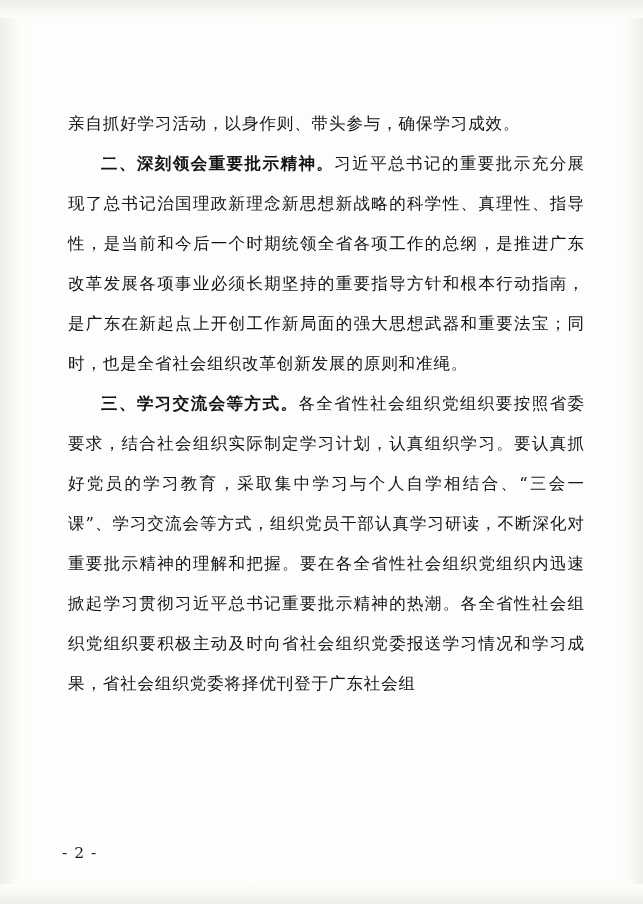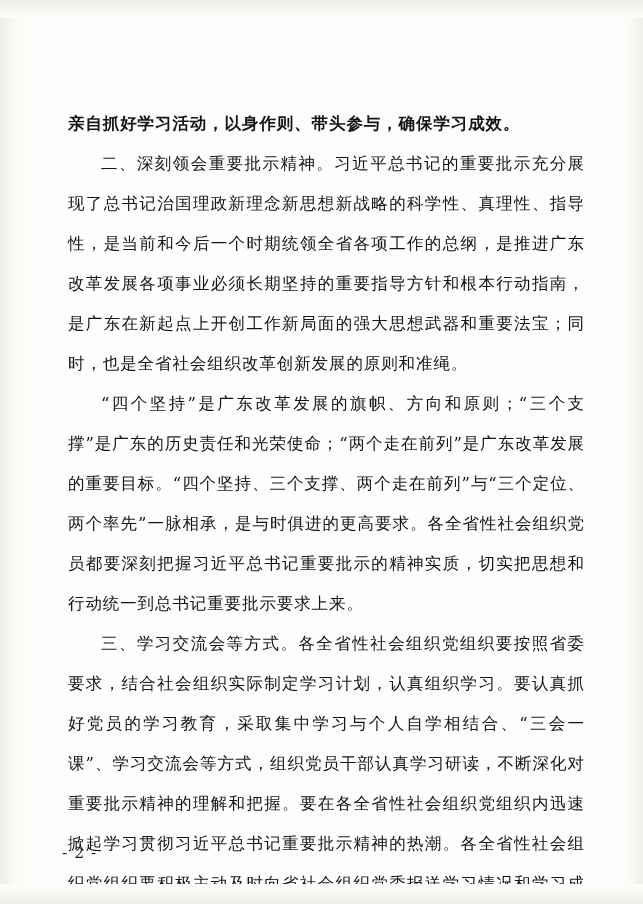--- a/index.html
+++ b/index.html
@@ -30,27 +30,26 @@
     letter-spacing: 0.9px;
     color: #141414;
   }
   .para {
     margin: 0;
     text-indent: 2em;
     text-align: justify;
   }
   .para.no-indent {
     text-indent: 0;
-    font-weight: bold;
   }
   .para + .para {
     margin-top: 0;
   }
   .bold-lead {
-    font-weight: normal;
+    font-weight: bold;
   }
   .page-number {
     position: absolute;
     left: 0;
     right: 0;
     bottom: 42px;
     text-align: left;
     padding-left: 62px;
     font-size: 15.5px;
     color: #1a1a1a;
@@ -101,23 +100,20 @@
   <div class="doc-body">
 
     <p class="para no-indent">
       <span>亲自抓好学习活动，以身作则、带头参与，确保学习成效。</span>
     </p>
 
     <p class="para">
       <span class="bold-lead">二、深刻领会重要批示精神。</span><span>习近平总书记的重要批示充分展现了总书记治国理政新理念新思想新战略的科学性、真理性、指导性，是当前和今后一个时期统领全省各项工作的总纲，是推进广东改革发展各项事业必须长期坚持的重要指导方针和根本行动指南，是广东在新起点上开创工作新局面的强大思想武器和重要法宝；同时，也是全省社会组织改革创新发展的原则和准绳。</span>
     </p>
 
-    <p class="para">
-      <span>“四个坚持”是广东改革发展的旗帜、方向和原则；“三个支撑”是广东的历史责任和光荣使命；“两个走在前列”是广东改革发展的重要目标。“四个坚持、三个支撑、两个走在前列”与“三个定位、两个率先”一脉相承，是与时俱进的更高要求。各全省性社会组织党员都要深刻把握习近平总书记重要批示的精神实质，切实把思想和行动统一到总书记重要批示要求上来。</span>
-    </p>
 
     <p class="para">
       <span class="bold-lead">三、学习交流会等方式。</span><span>各全省性社会组织党组织要按照省委要求，结合社会组织实际制定学习计划，认真组织学习。要认真抓好党员的学习教育，采取集中学习与个人自学相结合、“三会一课”、学习交流会等方式，组织党员干部认真学习研读，不断深化对重要批示精神的理解和把握。要在各全省性社会组织党组织内迅速掀起学习贯彻习近平总书记重要批示精神的热潮。各全省性社会组织党组织要积极主动及时向省社会组织党委报送学习情况和学习成果，省社会组织党委将择优刊登于广东社会组</span>
     </p>
 
   </div>
 </div>
 
 <div class="page-number">- 2 -</div>
 

